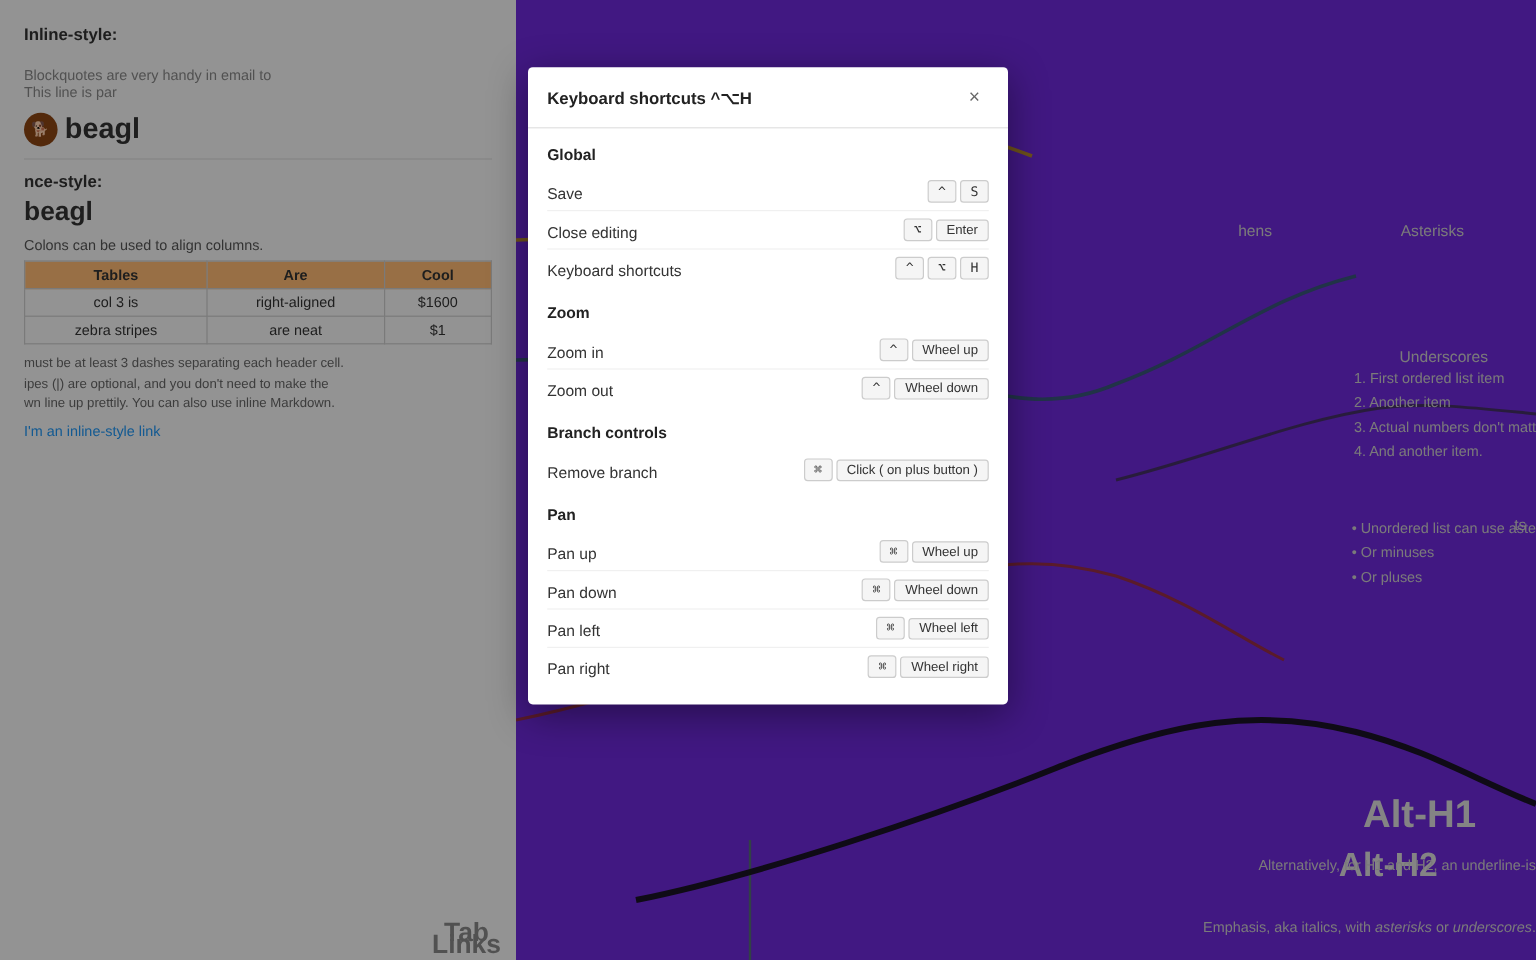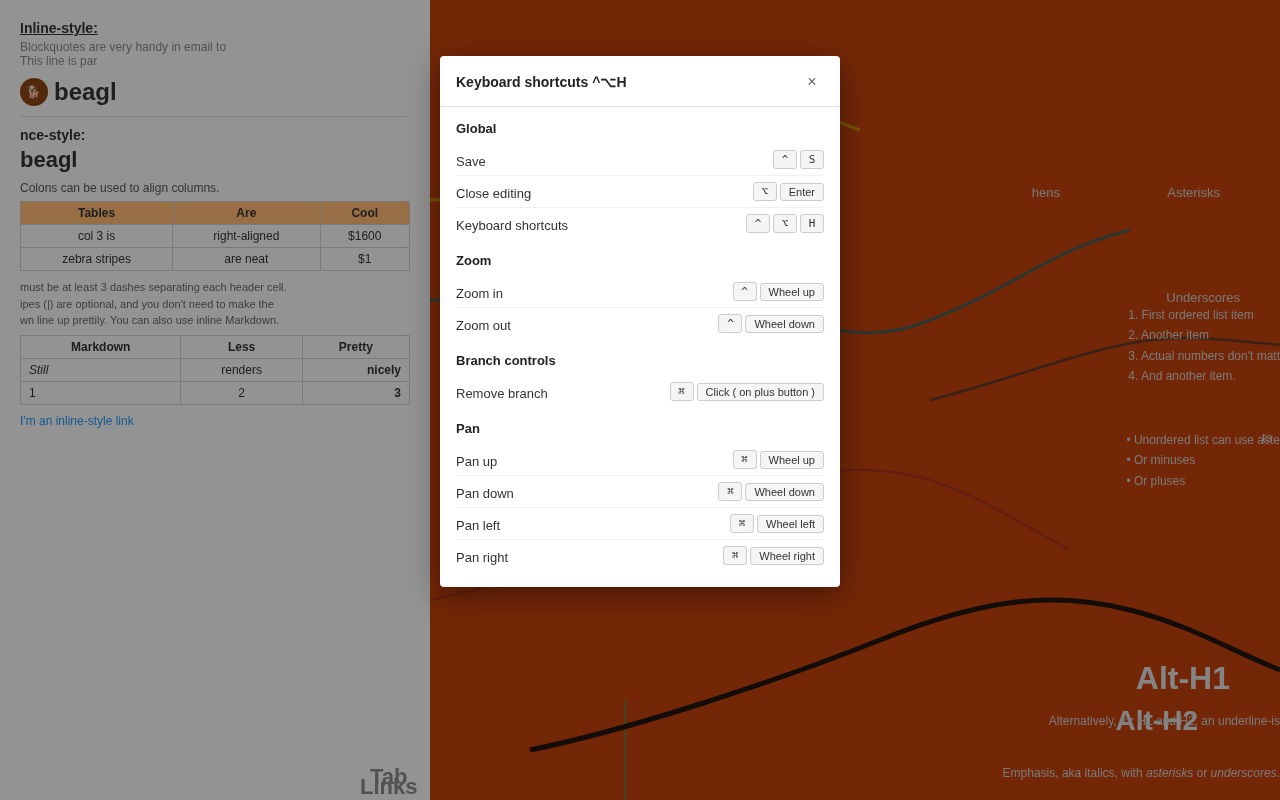--- a/index.html
+++ b/index.html
@@ -31,22 +31,21 @@
       background: #f5f5f5;
       padding: 20px;
       font-size: 13px;
       color: #333;
       overflow: hidden;
     }
 
     .bg-left .inline-style-label {
       font-weight: bold;
       font-size: 14px;
-      margin-bottom: 4px;
-      text-decoration: underline;
+      margin-bottom: 20px;
     }
 
     .bg-left .blockquote-text {
       color: #888;
       font-size: 12px;
       margin-bottom: 10px;
     }
 
     .beagl-logo {
       display: flex;
@@ -140,21 +139,21 @@
       font-size: 12px;
     }
 
     
     .mindmap-area {
       position: absolute;
       left: 430px;
       top: 0;
       right: 0;
       height: 800px;
-      background: #c2410c;
+      background: #6d28d9;
     }
 
     
     .modal-overlay {
       position: absolute;
       inset: 0;
       background: rgba(0,0,0,0.4);
       display: flex;
       align-items: flex-start;
       justify-content: center;
@@ -300,41 +299,20 @@
           <td>are neat</td>
           <td>$1</td>
         </tr>
       </tbody>
     </table>
     <div class="small-text">
       must be at least 3 dashes separating each header cell.<br>
       ipes (|) are optional, and you don't need to make the<br>
       wn line up prettily. You can also use inline Markdown.
     </div>
-    <table class="md-table2">
-      <thead>
-        <tr>
-          <th>Markdown</th>
-          <th>Less</th>
-          <th>Pretty</th>
-        </tr>
-      </thead>
-      <tbody>
-        <tr>
-          <td style="font-style:italic">Still</td>
-          <td>renders</td>
-          <td style="font-weight:bold">nicely</td>
-        </tr>
-        <tr>
-          <td>1</td>
-          <td>2</td>
-          <td>3</td>
-        </tr>
-      </tbody>
-    </table>
     <a class="inline-link">I'm an inline-style link</a>
     <div style="position:absolute;bottom:10px;left:370px;font-size:22px;font-weight:bold;color:#888;">Tab</div>
     <div style="position:absolute;bottom:0px;left:360px;font-size:22px;font-weight:bold;color:#888;">Links</div>
   </div>
 
   <div class="mindmap-area">
 
     <svg class="curves-svg" viewBox="0 0 850 800" xmlns="http://www.w3.org/2000/svg">
 
       <path d="M 0 200 C 100 200 150 150 200 120 C 280 80 350 100 430 130" stroke="#c8a000" stroke-width="3" fill="none" opacity="0.8"></path>

